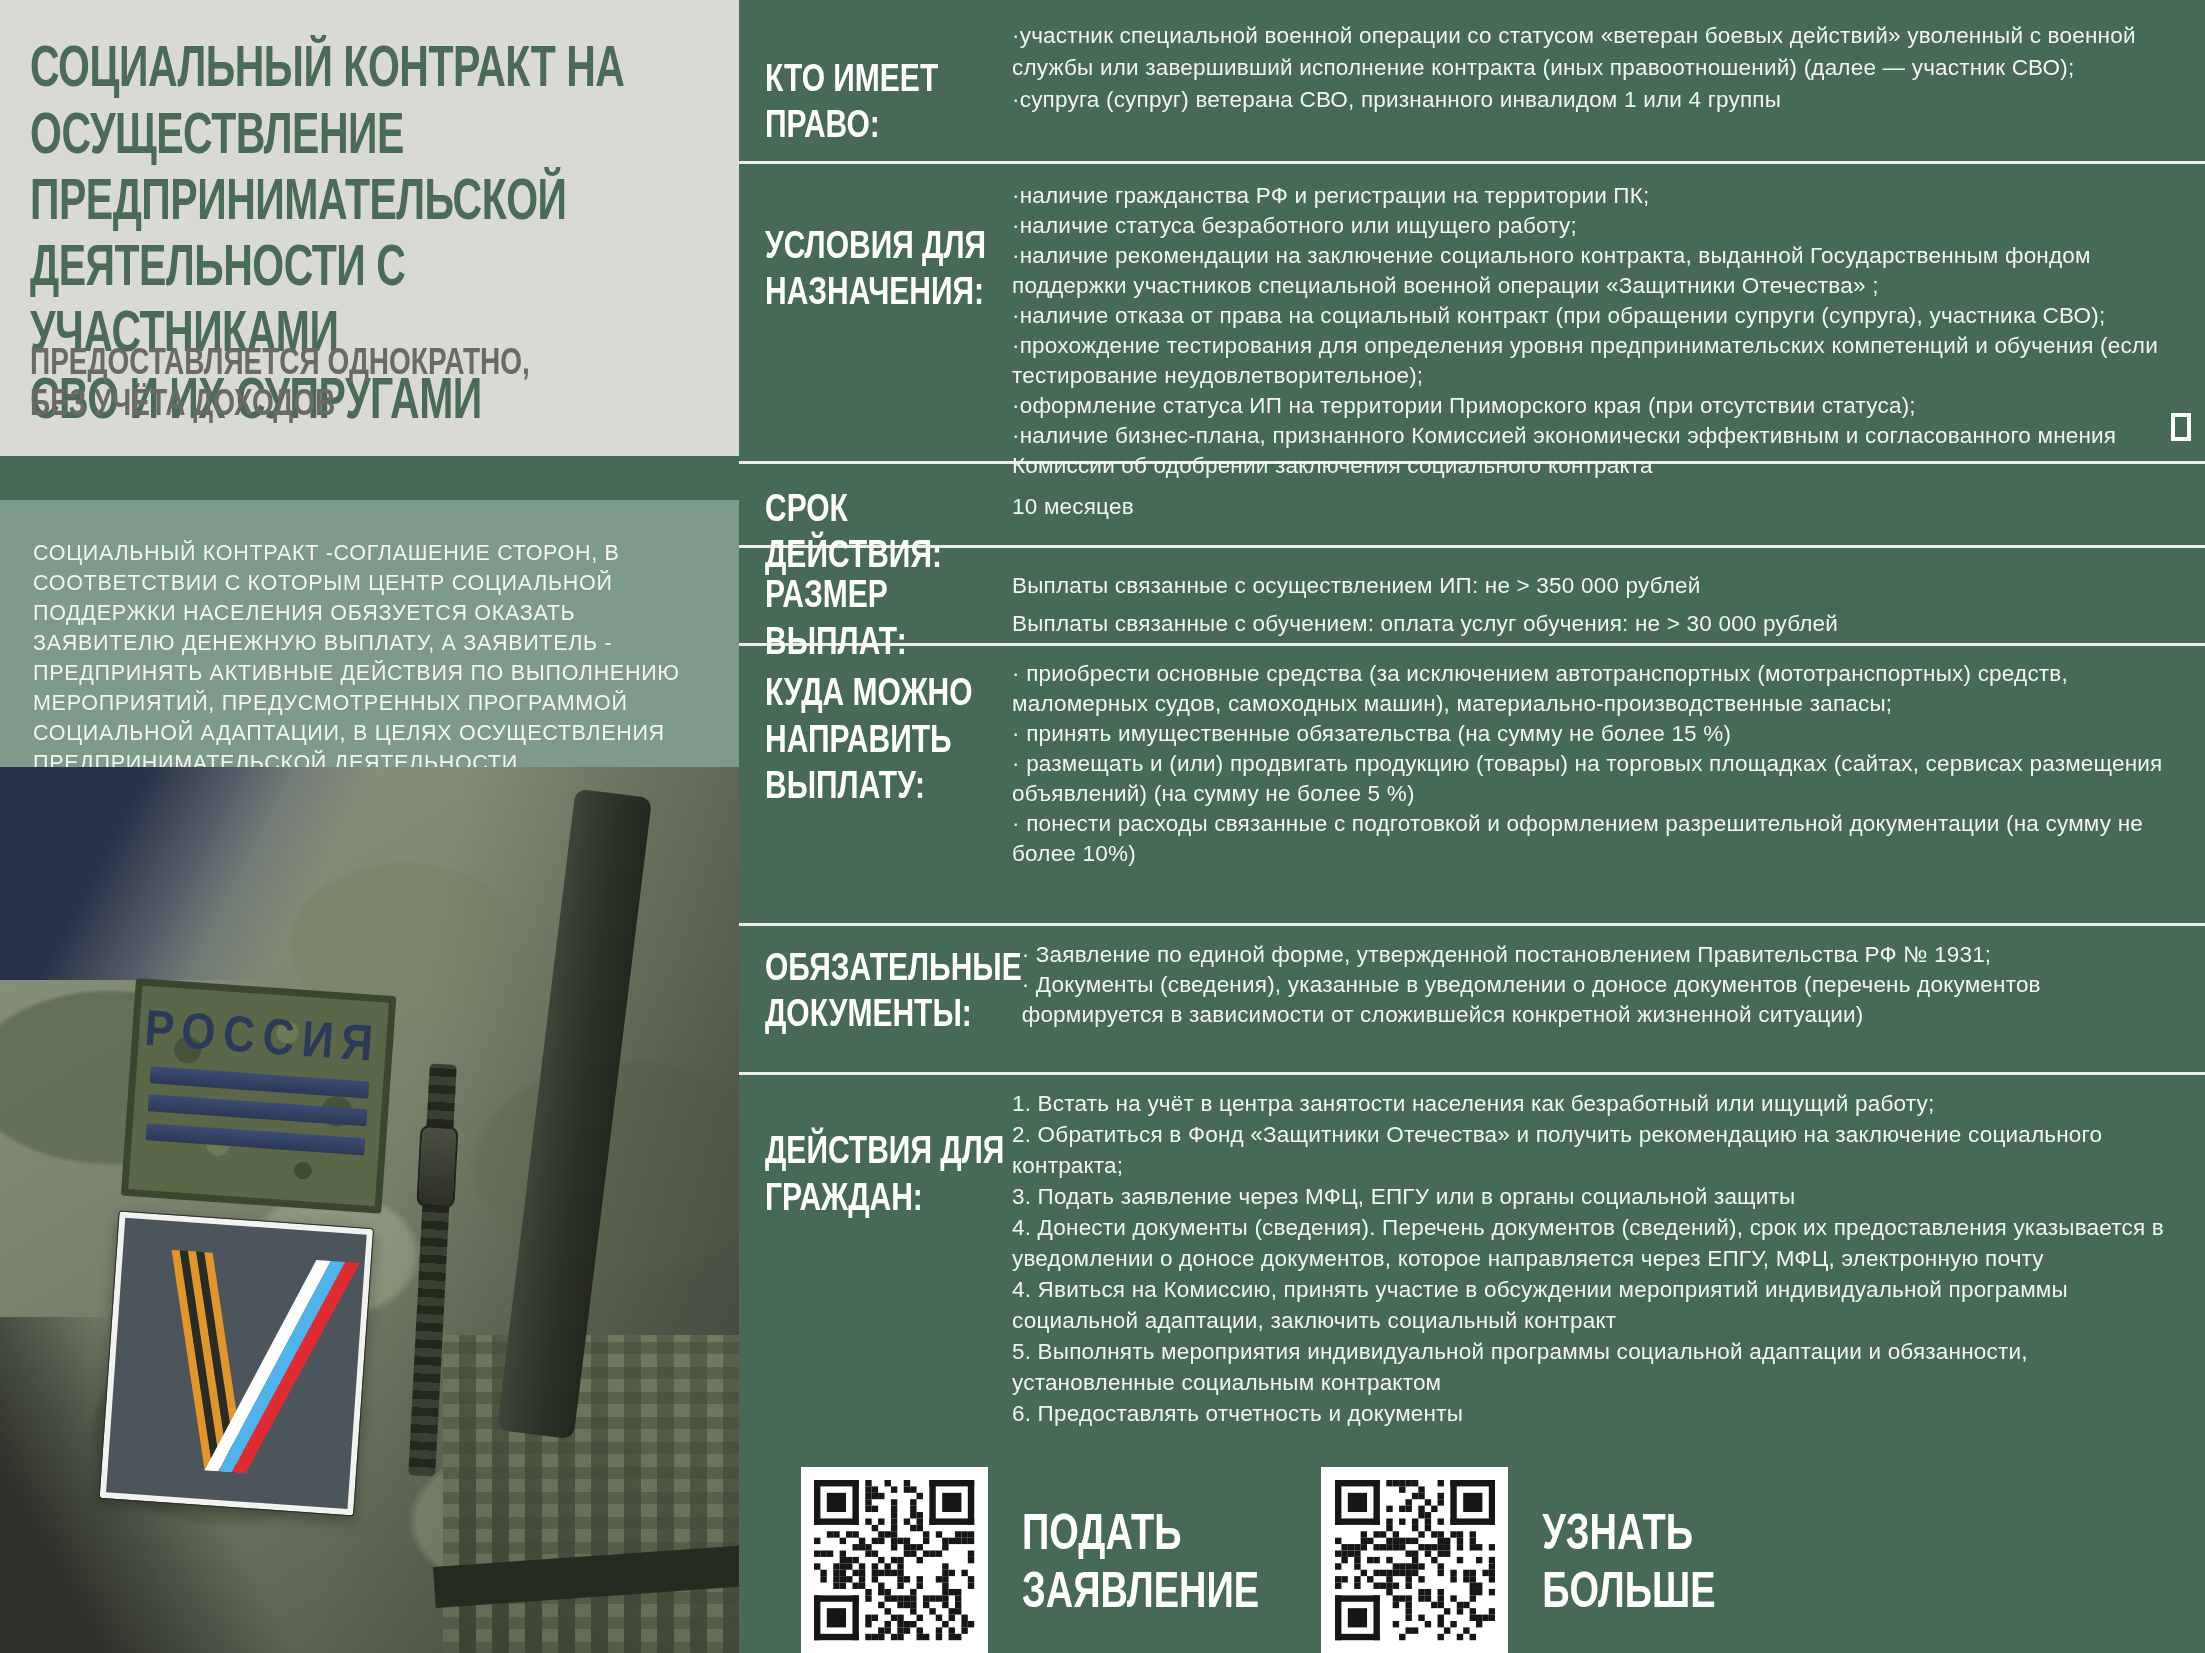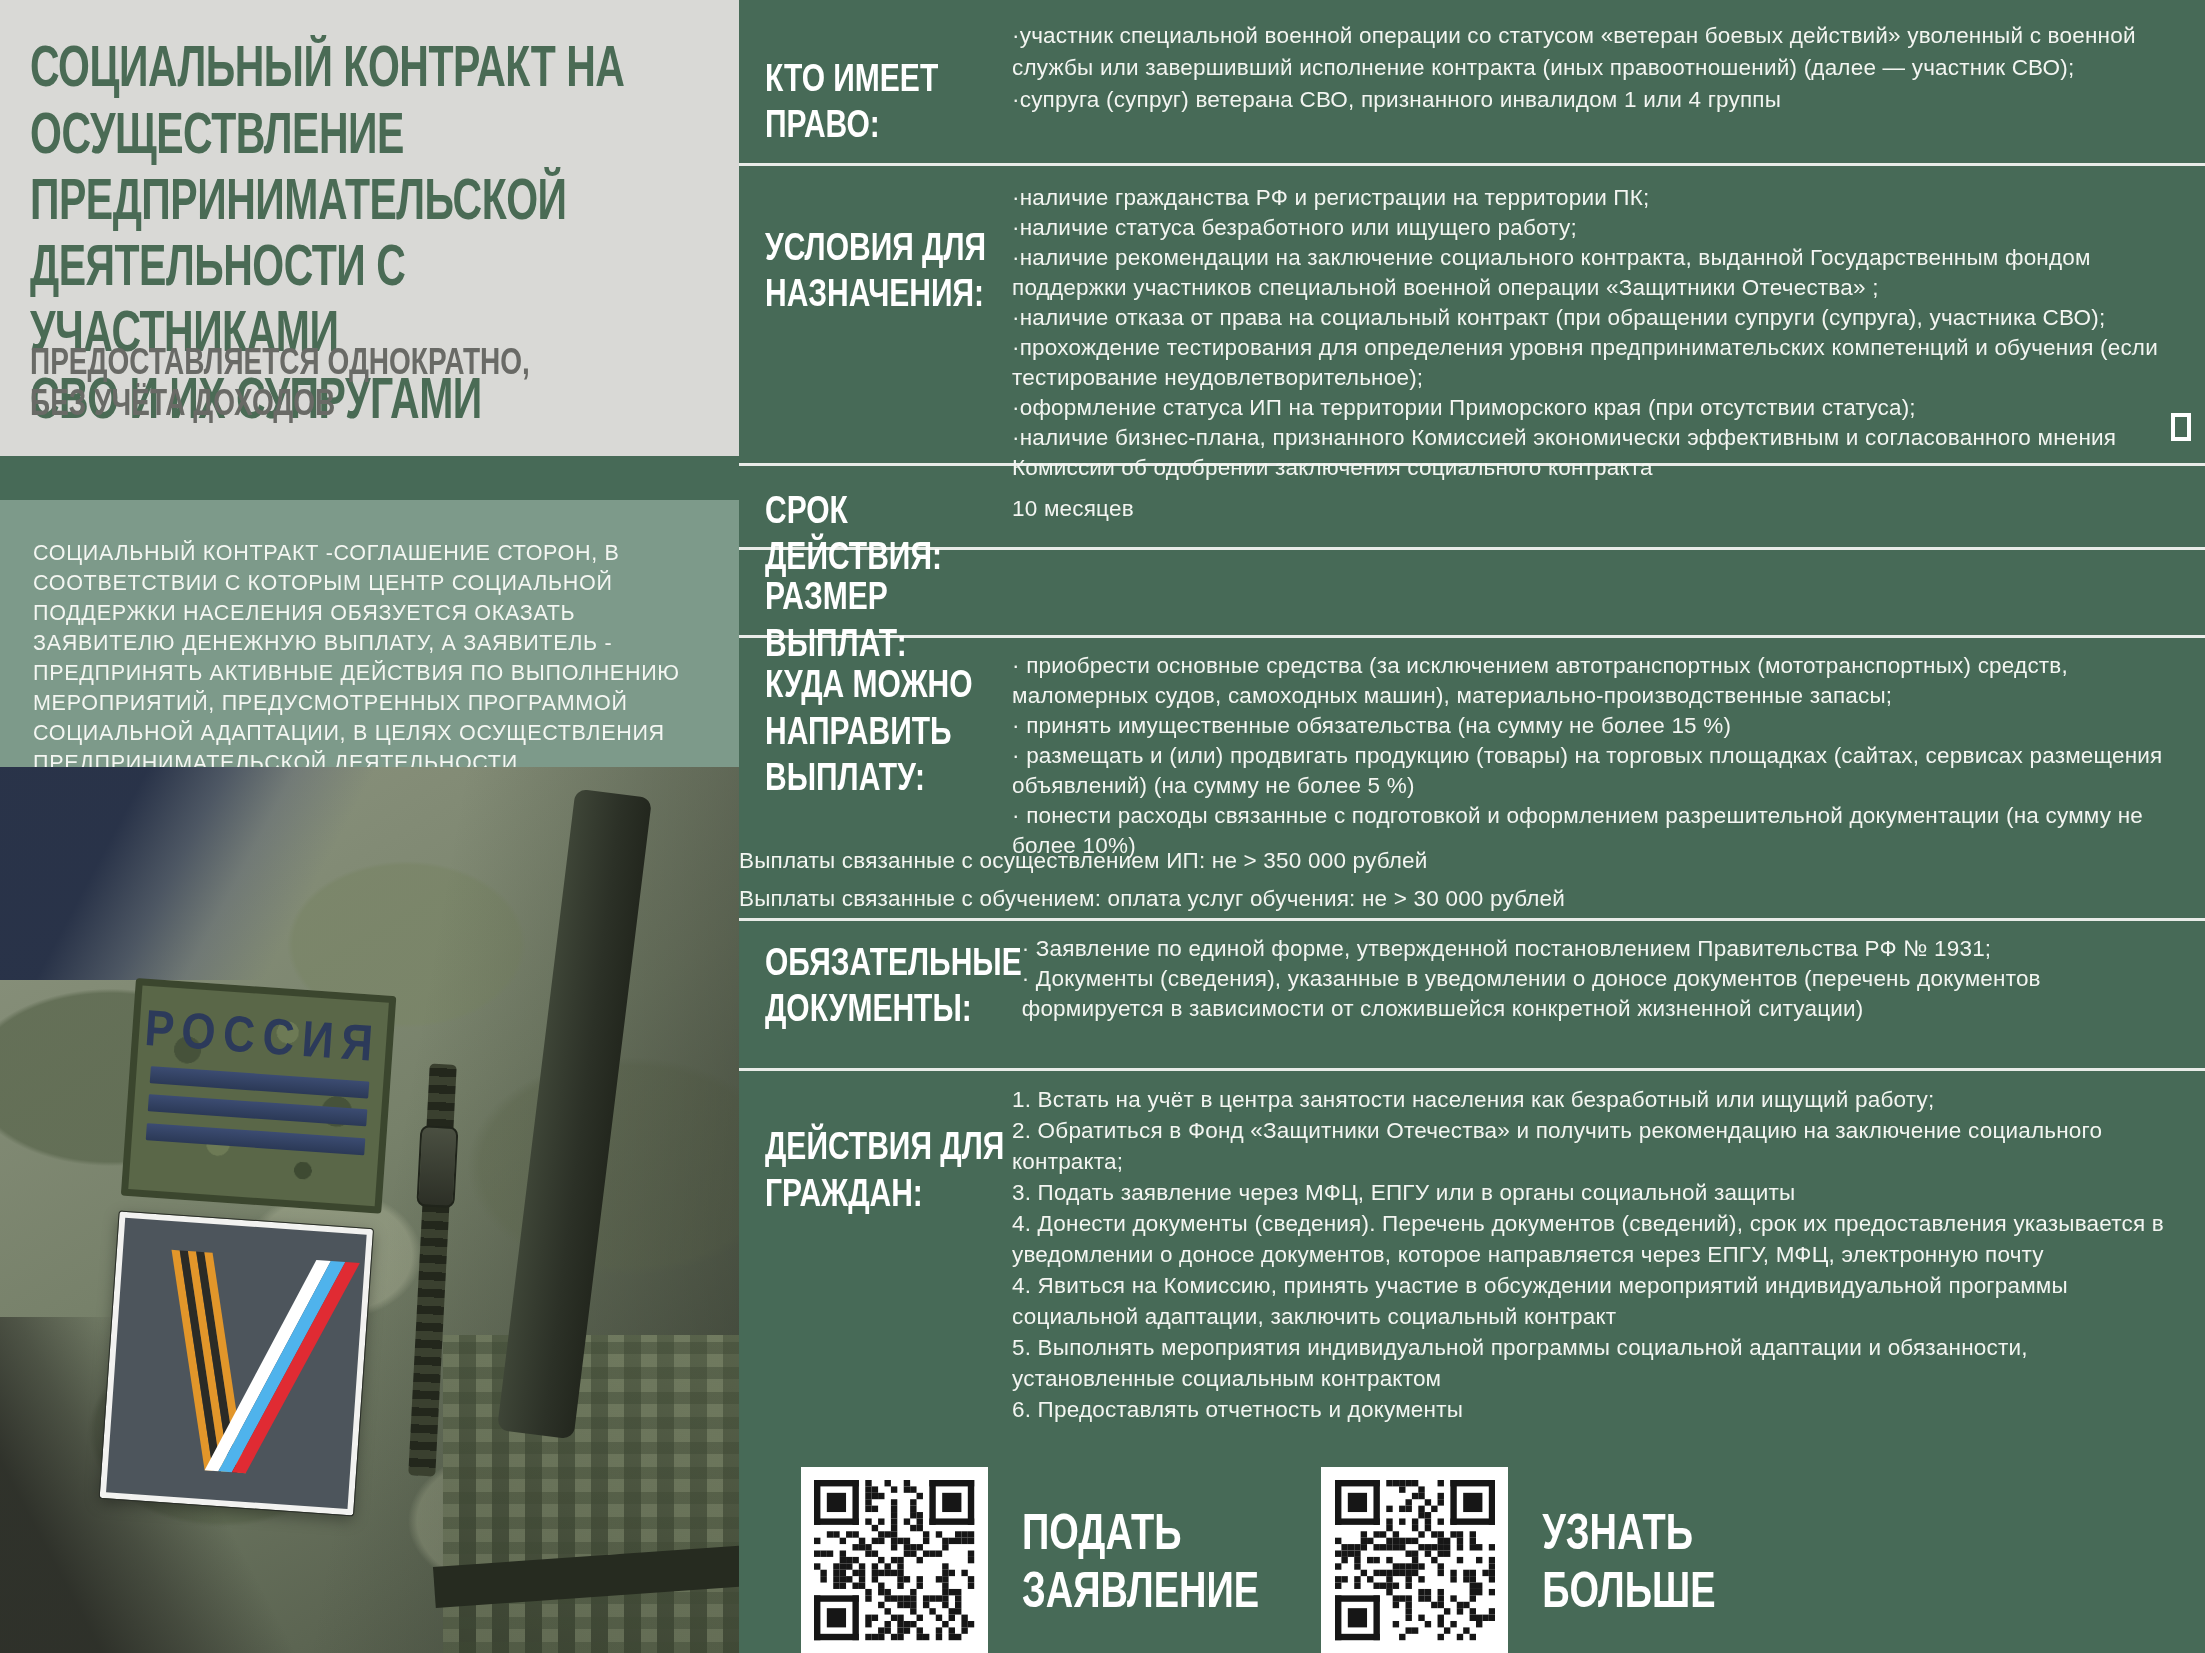--- a/index.html
+++ b/index.html
@@ -77,21 +77,21 @@
   .patch-v svg { width:100%; height:100%; display:block; }
   .zipper { position:absolute; left:419px; top:297px; width:27px; height:412px; transform:rotate(3deg);
     background:repeating-linear-gradient(0deg,#3a402f 0 8.6px,#23271c 8.6px 17px); border-radius:4.8px; }
   .zipper .pull { position:absolute; left:-5.7px; top:62px; width:38px; height:81px; border-radius:8.6px;
     background:linear-gradient(180deg,#4a4f41,#2c2f26); border:2.9px solid #20241b; }
 
   
   .right { flex:1 1 auto; background:#476a57; display:flex; flex-direction:column; position:relative; }
   .row { display:flex; width:100%; }
   .row.sep { border-bottom:3.4px solid #e9ece8; }
-  .r1{height:168px;} .r2{height:300px;} .r3{height:84px;} .r4{height:88px;flex-direction:column;}
+  .r1{height:168px;} .r2{height:300px;} .r3{height:84px;} .r4{height:98px;}
   .r5{height:287px;} .r6{height:152px;} .r7{height:402px;}
   .lbl { flex:0 0 273px; padding-left:26px; color:#ffffff; font-weight:700;
     font-size:30px; line-height:35px; letter-spacing:0; white-space:pre-line;
     transform:scaleY(1.32); transform-origin:top left; }
   .r1 .lbl{padding-top:41px;} .r2 .lbl{padding-top:43px;} .r3 .lbl{padding-top:15.3px;}
   .r4 .lbl{padding-top:17px;} .r5 .lbl{padding-top:17px;} .r6 .lbl{padding-top:13.4px;}
   .r7 .lbl{padding-top:39px;}
   .txt { flex:1 1 auto; padding-right:41px; color:#f3f5f1;
     font-size:22.5px; line-height:30px; letter-spacing:0.2px; white-space:pre-line; }
   .r1 .txt{padding-top:20px; line-height:32px;}

